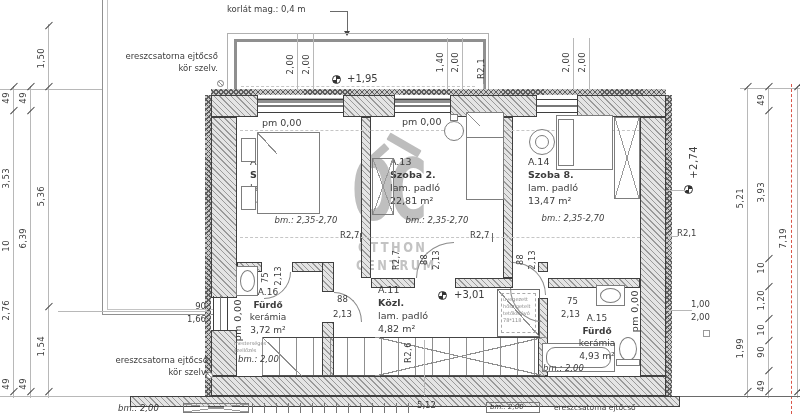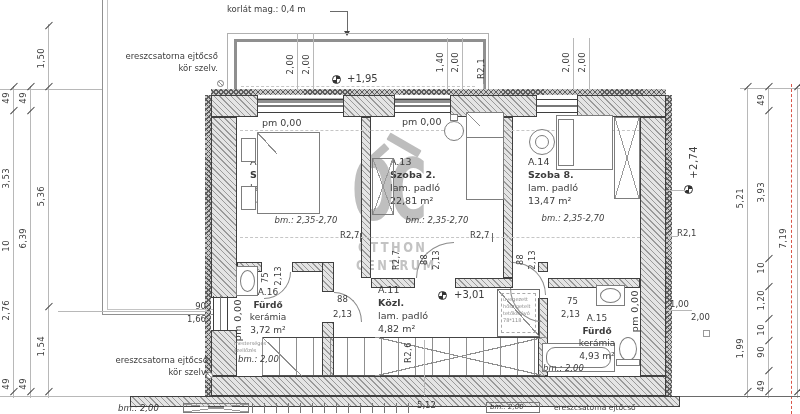--- a/index.html
+++ b/index.html
@@ -295,21 +295,21 @@
   </div>
   <div class="a t i" style="left:543px;top:364px">bm.: 2,00</div>
   <div class="a t" style="left:567px;top:297px">75</div>
   <div class="a t" style="left:561px;top:310px">2,13</div>
 
   <div class="a t rot t10" style="left:688px;top:146px">+2,74</div>
   <div class="a lvl" style="left:684px;top:185px"></div>
   <div class="a lnl" style="left:666px;top:190px;width:20px;height:1px"></div>
   <div class="a t" style="left:677px;top:229px">R2,1</div>
   <div class="a lnl" style="left:666px;top:236px;width:12px;height:1px"></div>
-  <div class="a t" style="left:670px;top:300px">1,00</div>
+  <div class="a t" style="left:691px;top:300px">1,00</div>
   <div class="a t" style="left:691px;top:313px">2,00</div>
   <div class="a lnl" style="left:668px;top:310px;width:24px;height:1px"></div>
   <div class="a sq" style="left:703px;top:330px;width:7px;height:7px"></div>
 
   <div class="a t i" style="left:118px;top:404px">bm.: 2,00</div>
   <div class="a xbox" style="left:183px;top:403px;width:66px;height:10px"></div>
   <div class="a" style="left:252px;top:403px;width:168px;height:10px;background-image:repeating-linear-gradient(90deg,#777 0 1px,transparent 1px 12px)"></div>
   <div class="a t" style="left:417px;top:401px">5,12</div>
   <div class="a" style="left:486px;top:402px;width:54px;height:11px;border:1px solid #777;box-sizing:border-box"></div>
   <div class="a t i" style="left:490px;top:403px;font-size:7px">bm.: 2,00</div>

